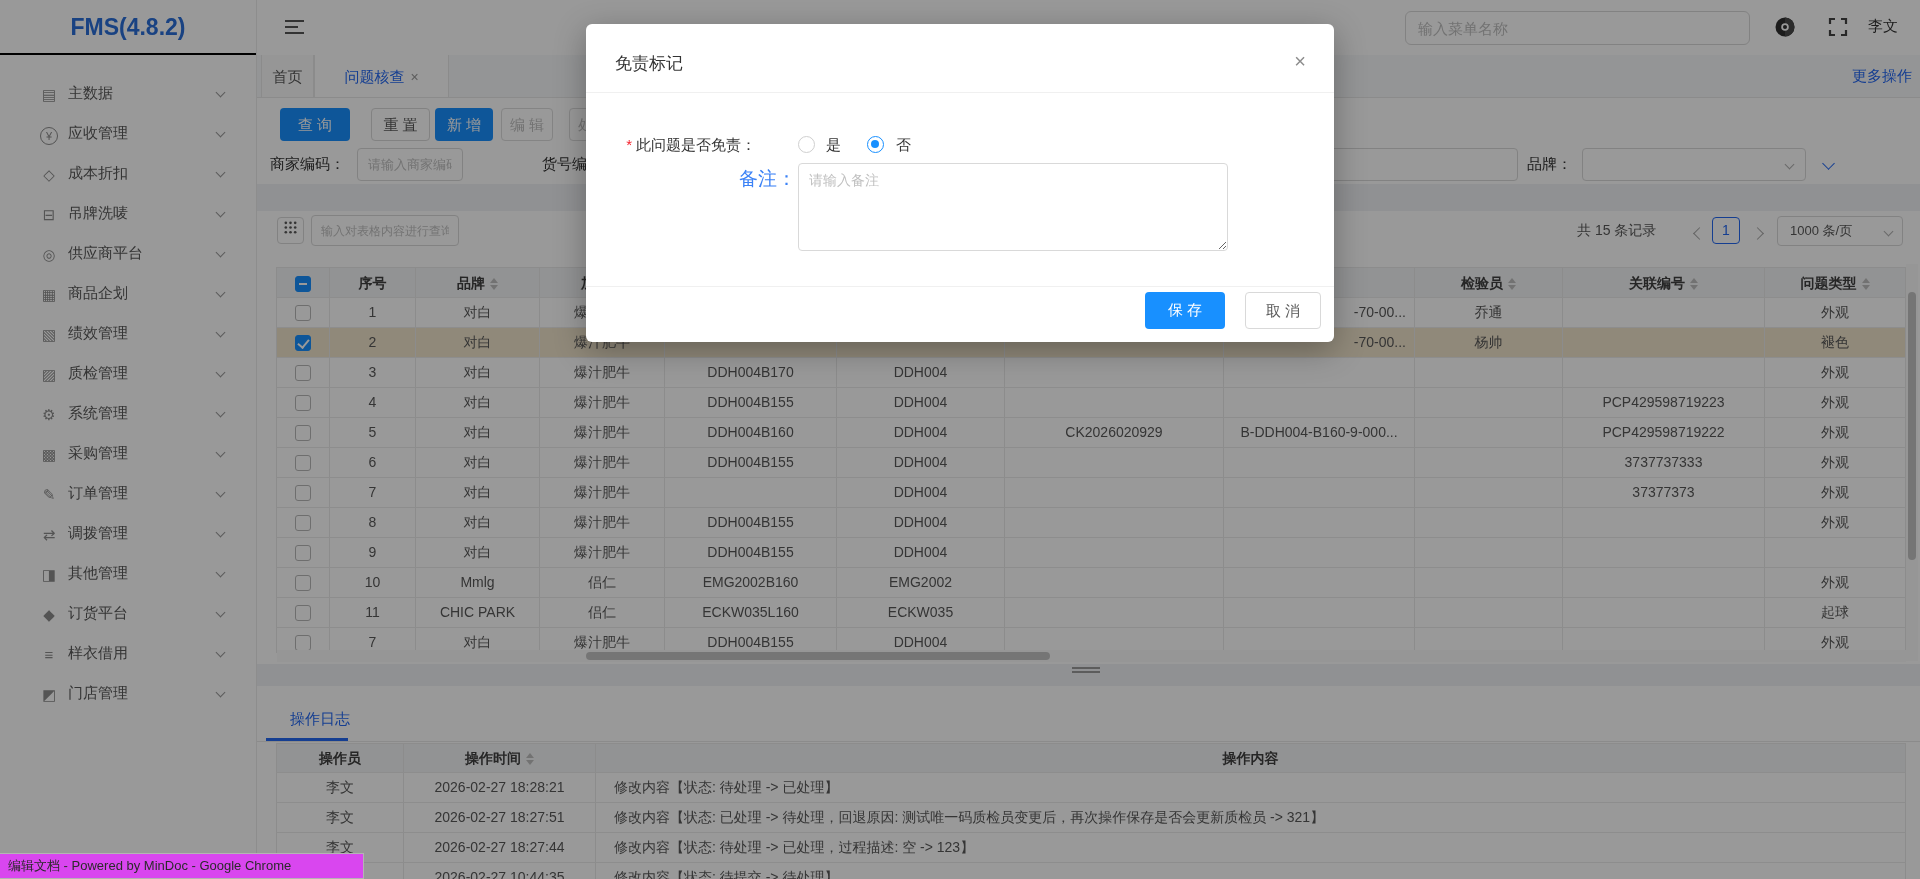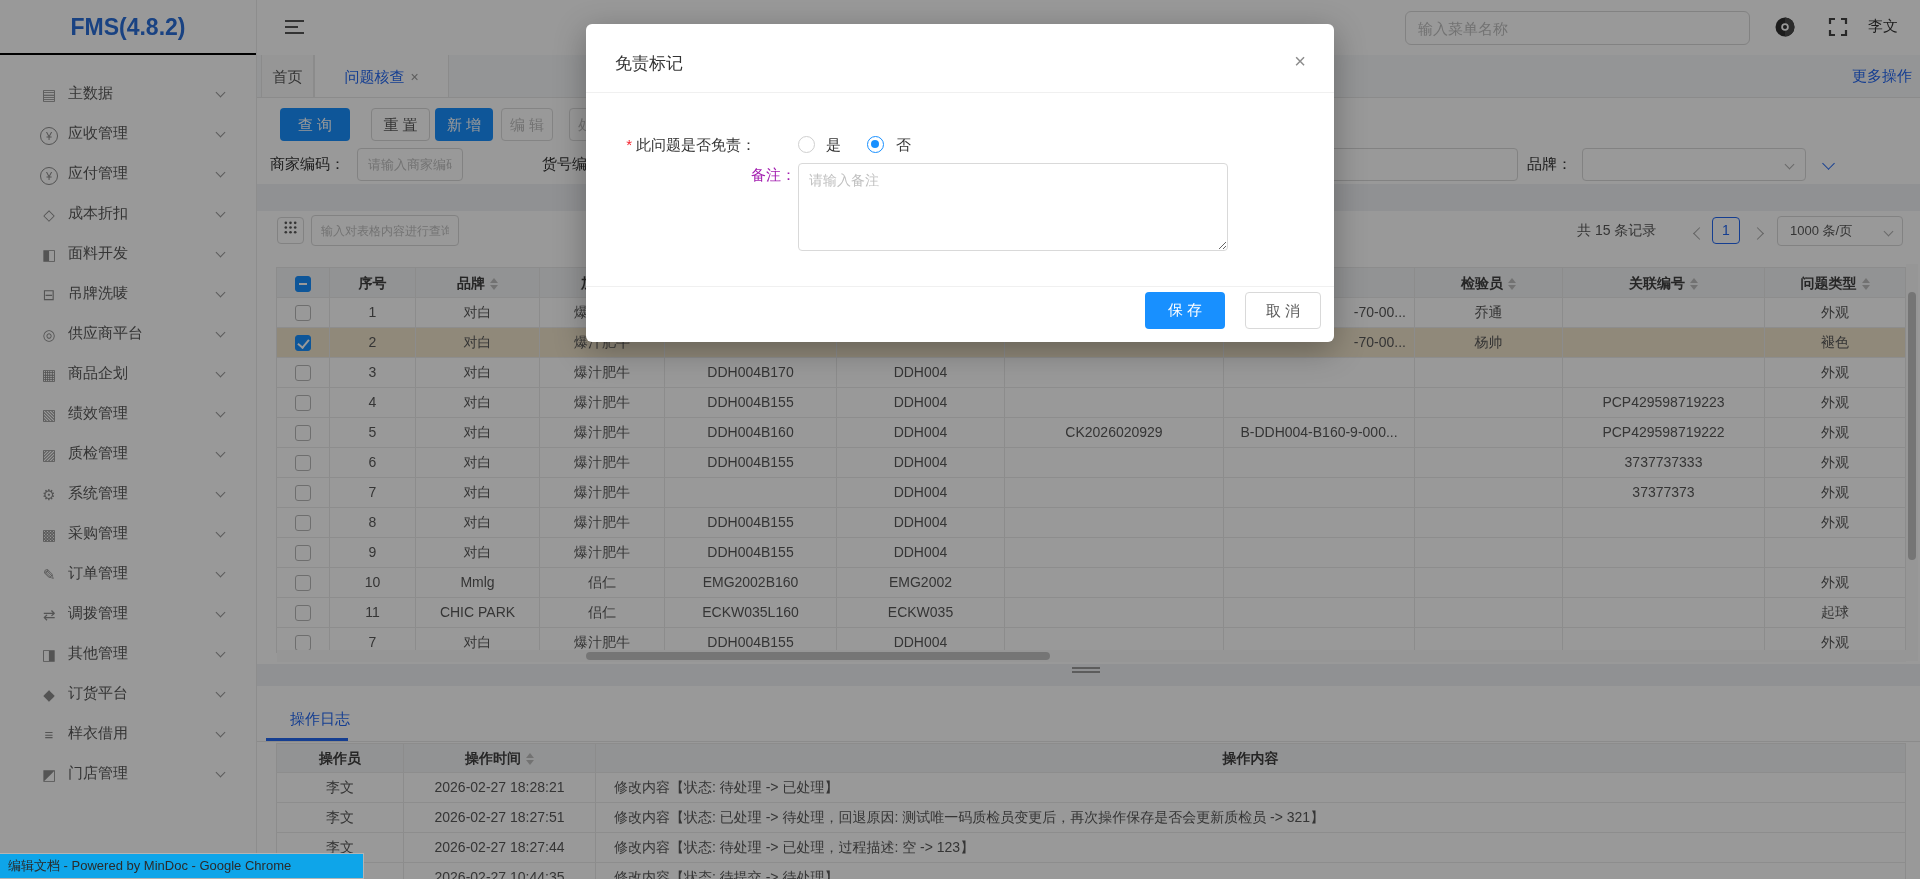--- a/index.html
+++ b/index.html
@@ -99,42 +99,40 @@
 .m-qrow{position:absolute;left:0;top:108px;width:708px;height:26px;line-height:26px;font-size:15px;color:#333}
 .m-qlabel{position:absolute;right:538px;top:0;white-space:nowrap}
 .req{color:#f5222d;margin-right:4px}
 .radio{display:inline-block;width:17px;height:17px;border-radius:50%;border:1px solid #cfcfcf;background:#fff;vertical-align:-3px;position:relative;cursor:pointer}
 .radio.on{border:1.5px solid #1890ff}
 .radio.on::after{content:'';position:absolute;left:3px;top:3px;width:8px;height:8px;border-radius:50%;background:#1890ff}
 .m-r1{position:absolute;left:212px;top:4px}
 .m-r1t{position:absolute;left:240px}
 .m-r2{position:absolute;left:281px;top:4px}
 .m-r2t{position:absolute;left:310px}
-.m-remark-label{position:absolute;right:538px;top:142px;font-size:15px;color:#a21caf;white-space:nowrap}
+.m-remark-label{position:absolute;right:538px;top:142px;font-size:19px;color:#3b82f6;white-space:nowrap}
 .m-textarea{position:absolute;left:212px;top:139px;width:430px;height:88px;border:1px solid #d9d9d9;border-radius:4px;padding:8px 10px;font-size:14px;color:#333;font-family:"Liberation Sans","DejaVu Sans",sans-serif;resize:both;outline:none}
 .m-textarea::placeholder{color:#c0c0c0}
 .m-btn{position:absolute;top:268px;height:37px;border-radius:4px;font-size:15px;text-align:center;line-height:35px;cursor:pointer}
 .m-save{left:559px;width:80px;background:#1890ff;color:#fff}
 .m-cancel{left:659px;width:76px;background:#fff;border:1px solid #d9d9d9;color:#595959}
 
-.statusbar{position:absolute;left:0;top:853px;width:364px;height:26px;background:#0ea5e9;border:1px solid #b4b4b4;border-left:none;font-size:13px;color:#2b2b2b;line-height:24px;padding-left:8px;z-index:20;white-space:nowrap;overflow:hidden}
+.statusbar{position:absolute;left:0;top:853px;width:364px;height:26px;background:#d946ef;border:1px solid #b4b4b4;border-left:none;font-size:13px;color:#2b2b2b;line-height:24px;padding-left:8px;z-index:20;white-space:nowrap;overflow:hidden}
 </style>
 </head>
 <body>
 
 <div id="app">
 
   <div class="sidebar">
     <div class="logo">FMS(4.8.2)</div>
     <div class="menu">
         <div class="mitem"><span class="micon">▤</span><span>主数据</span><span class="chev"></span></div>
         <div class="mitem"><span class="micon circ">¥</span><span>应收管理</span><span class="chev"></span></div>
-        <div class="mitem"><span class="micon circ">¥</span><span>应付管理</span><span class="chev"></span></div>
         <div class="mitem"><span class="micon">◇</span><span>成本折扣</span><span class="chev"></span></div>
-        <div class="mitem"><span class="micon">◧</span><span>面料开发</span><span class="chev"></span></div>
         <div class="mitem"><span class="micon">⊟</span><span>吊牌洗唛</span><span class="chev"></span></div>
         <div class="mitem"><span class="micon">◎</span><span>供应商平台</span><span class="chev"></span></div>
         <div class="mitem"><span class="micon">▦</span><span>商品企划</span><span class="chev"></span></div>
         <div class="mitem"><span class="micon">▧</span><span>绩效管理</span><span class="chev"></span></div>
         <div class="mitem"><span class="micon">▨</span><span>质检管理</span><span class="chev"></span></div>
         <div class="mitem"><span class="micon">⚙</span><span>系统管理</span><span class="chev"></span></div>
         <div class="mitem"><span class="micon">▩</span><span>采购管理</span><span class="chev"></span></div>
         <div class="mitem"><span class="micon">✎</span><span>订单管理</span><span class="chev"></span></div>
         <div class="mitem"><span class="micon">⇄</span><span>调拨管理</span><span class="chev"></span></div>
         <div class="mitem"><span class="micon">◨</span><span>其他管理</span><span class="chev"></span></div>

